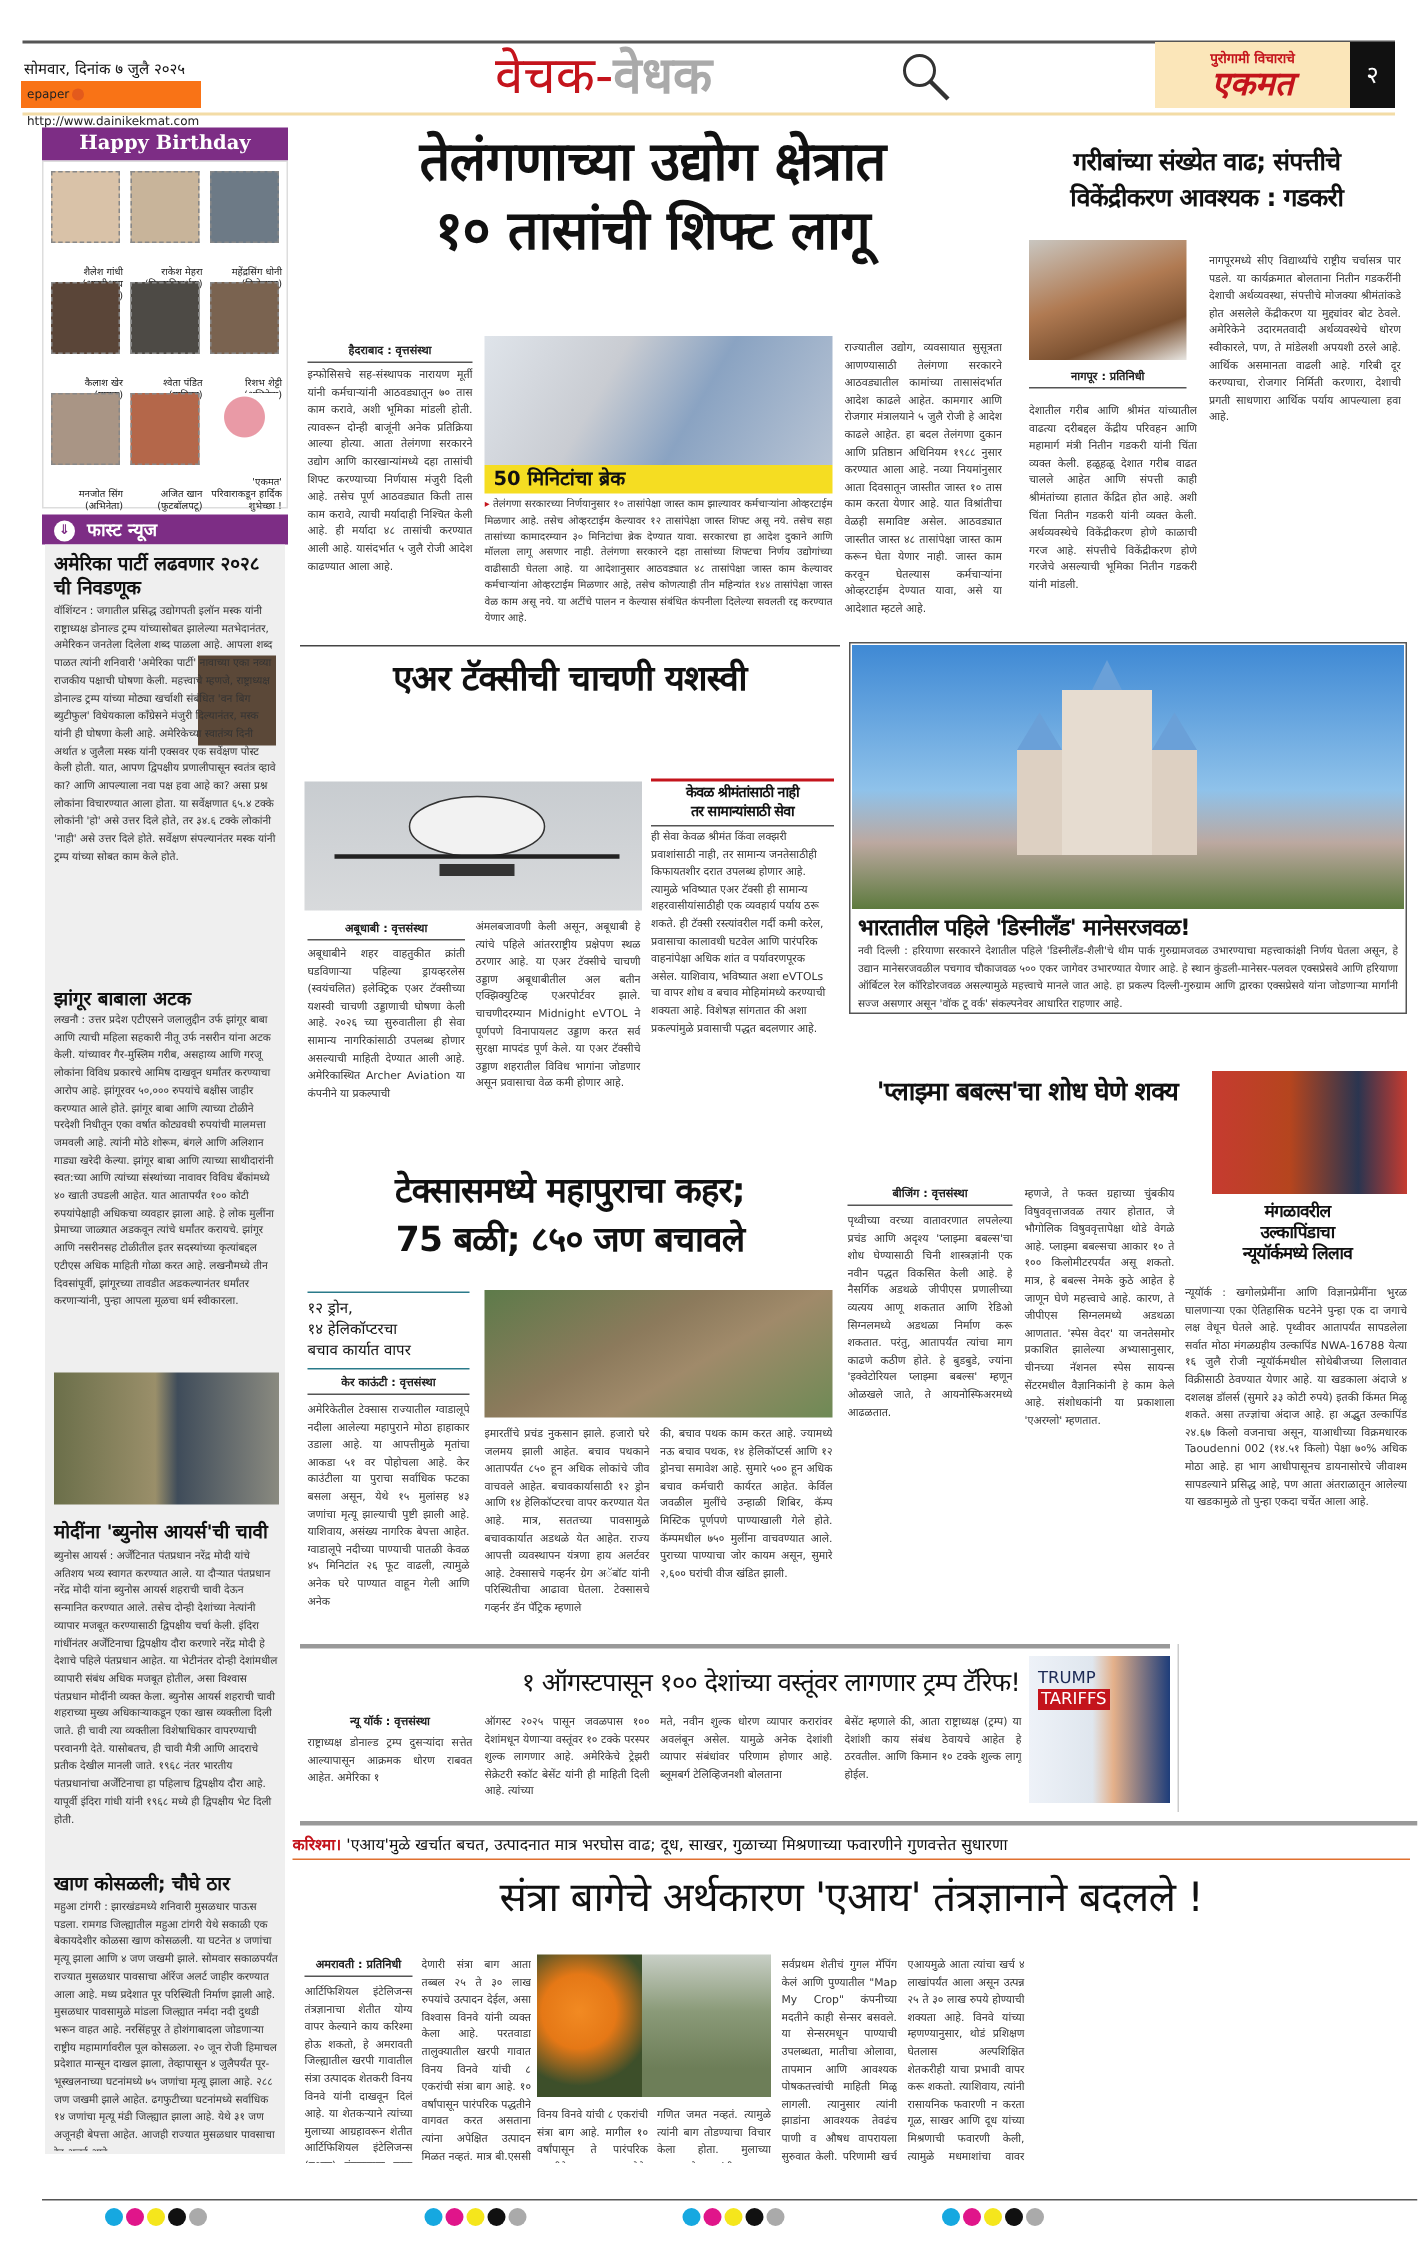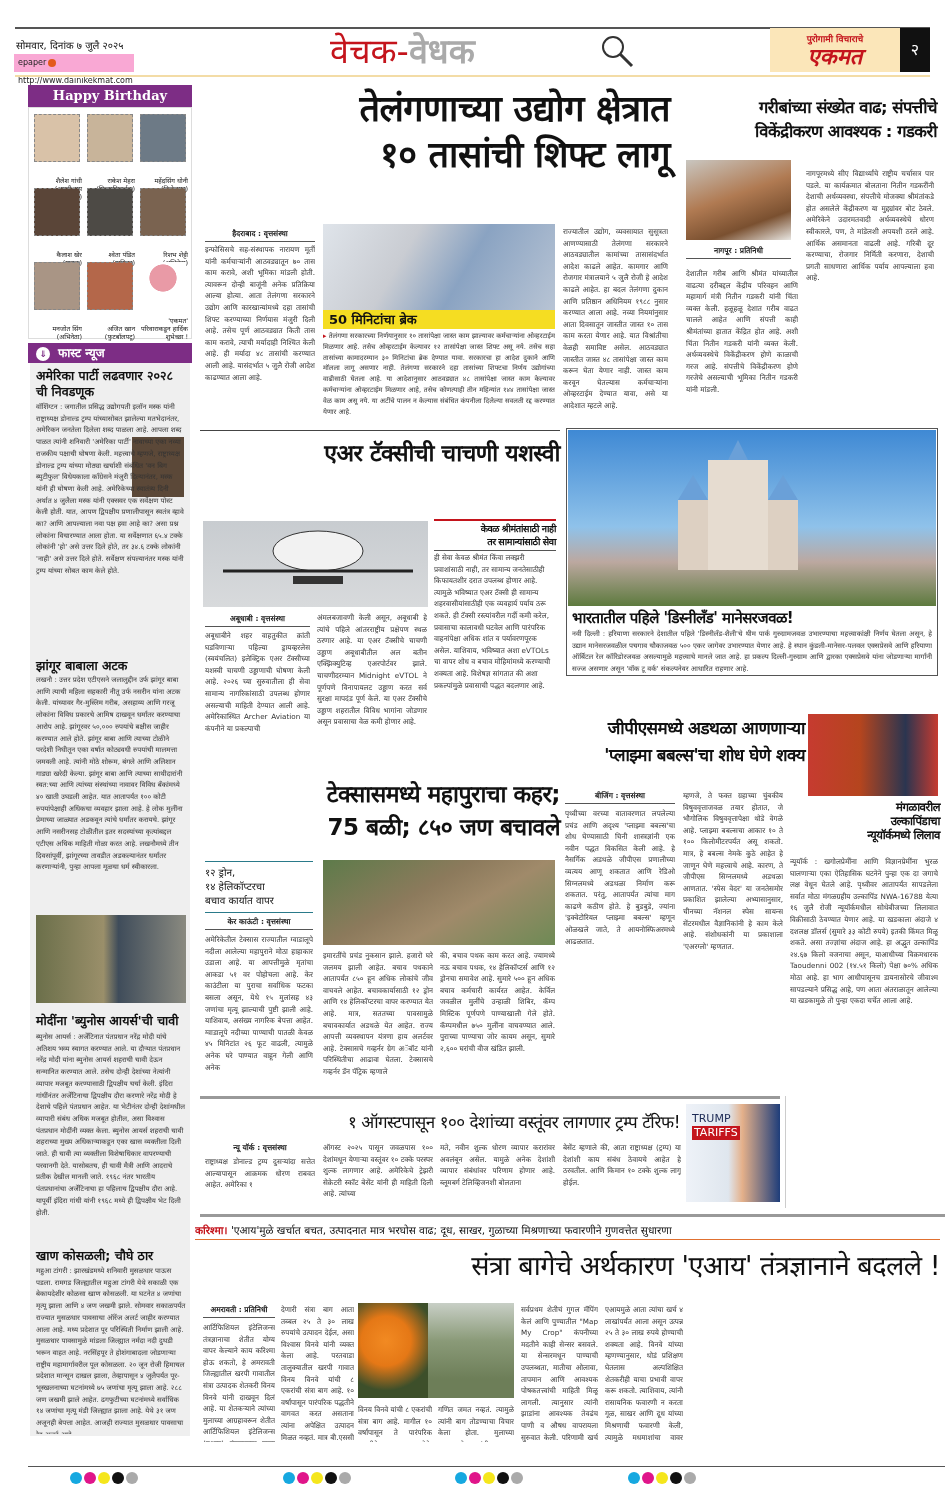--- a/index.html
+++ b/index.html
@@ -1,25 +1,25 @@
 <!DOCTYPE html>
 <html><head>
 <meta charset="utf-8">
 <style>
 *{box-sizing:border-box;margin:0;padding:0}
 body{width:945px;height:1501px;background:#fff;font-family:"DejaVu Sans",sans-serif;color:#111;position:relative;overflow:hidden}
 .abs{position:absolute}
 .txt{font-size:7.2px;line-height:11.6px;color:#333;text-align:justify;overflow:hidden}
-.hl{font-family:"DejaVu Sans",sans-serif;font-weight:bold;color:#111;text-align:right;letter-spacing:-0.5px}
+.hl{font-family:"DejaVu Sans",sans-serif;font-weight:bold;color:#111;text-align:center;letter-spacing:-0.5px}
 .photo{overflow:hidden}
 .rule{background:#444;height:1px}
 .dateline{font-size:7.5px;font-weight:bold;text-align:center;color:#222;border-bottom:1px solid #555;padding-bottom:3px}
 #hdr-top{left:15px;top:27px;width:915px;height:2px;background:#555}
 #date{left:16px;top:38px;font-size:10px;color:#111}
-#epaper{left:14px;top:54px;width:120px;height:18px;background:#f9a8d4;font-size:8px;line-height:18px;padding-left:4px;color:#222}
+#epaper{left:14px;top:54px;width:120px;height:18px;background:#f97316;font-size:8px;line-height:18px;padding-left:4px;color:#222}
 #epaper .dot{display:inline-block;width:8px;height:8px;border-radius:50%;background:#e35a1c;vertical-align:middle;margin:0 2px}
 #masthead{left:330px;top:28px;width:300px;height:50px;font-size:34px;line-height:46px;white-space:nowrap}
 #masthead .a{color:#c4141c;font-weight:normal}
 #masthead .b{color:#aaa;font-weight:bold}
 #lens{left:600px;top:34px;width:34px;height:34px}
 #brand{left:770px;top:28px;width:130px;height:44px;background:#fbe6b9}
 #brand .tag{font-size:9px;color:#c4141c;font-weight:bold;text-align:center;padding-top:4px}
 #brand .name{font-size:22px;color:#c4141c;font-weight:bold;text-align:center;font-style:italic;line-height:24px}
 #pgno{left:900px;top:28px;width:30px;height:44px;background:#111;color:#fff;font-size:16px;text-align:center;line-height:44px}
 #hdr-bot{left:15px;top:75px;width:915px;height:2px;background:#f3dca6}
@@ -181,21 +181,20 @@
       <rect x="200" y="70" width="30" height="70" fill="#ddd0c2"></rect>
       <polygon points="110,70 125,45 140,70" fill="#6aa0d8"></polygon>
       <polygon points="200,70 215,45 230,70" fill="#6aa0d8"></polygon>
     </svg>
 </div>
 <div class="abs" style="left:566px;top:428px;width:372px;height:248px;border:1px solid #555"></div>
 <div class="abs hl" style="left:572px;top:608px;width:360px;font-size:15px;line-height:20px;text-align:left">भारतातील पहिले 'डिस्नीलँड' मानेसरजवळ!</div>
 <div class="abs txt" style="left:572px;top:629px;width:360px;height:46px;font-size:7px;line-height:11.5px">नवी दिल्ली : हरियाणा सरकारने देशातील पहिले 'डिस्नीलँड-शैली'चे थीम पार्क गुरुग्रामजवळ उभारण्याचा महत्त्वाकांक्षी निर्णय घेतला असून, हे उद्यान मानेसरजवळील पचगाव चौकाजवळ ५०० एकर जागेवर उभारण्यात येणार आहे. हे स्थान कुंडली-मानेसर-पलवल एक्सप्रेसवे आणि हरियाणा ऑर्बिटल रेल कॉरिडोरजवळ असल्यामुळे महत्त्वाचे मानले जात आहे. हा प्रकल्प दिल्ली-गुरुग्राम आणि द्वारका एक्सप्रेसवे यांना जोडणाऱ्या मार्गांनी सज्ज असणार असून 'वॉक टू वर्क' संकल्पनेवर आधारित राहणार आहे.</div>
 
 <div class="abs hl" style="left:565px;top:715px;width:240px;font-size:17px;line-height:27px">
-    <div>जीपीएसमध्ये अडथळा आणणाऱ्या</div>
     <div>'प्लाझ्मा बबल्स'चा शोध घेणे शक्य</div>
   </div>
 <div class="abs dateline" style="left:565px;top:790px;width:110px">बीजिंग : वृत्तसंस्था</div>
 <div class="abs txt" style="left:565px;top:808px;width:110px;height:280px">पृथ्वीच्या वरच्या वातावरणात लपलेल्या प्रचंड आणि अदृश्य 'प्लाझ्मा बबल्स'चा शोध घेण्यासाठी चिनी शास्त्रज्ञांनी एक नवीन पद्धत विकसित केली आहे. हे नैसर्गिक अडथळे जीपीएस प्रणालीच्या व्यत्यय आणू शकतात आणि रेडिओ सिग्नलमध्ये अडथळा निर्माण करू शकतात. परंतु, आतापर्यंत त्यांचा माग काढणे कठीण होते. हे बुडबुडे, ज्यांना 'इक्वेटोरियल प्लाझ्मा बबल्स' म्हणून ओळखले जाते, ते आयनोस्फिअरमध्ये आढळतात.</div>
 <div class="abs txt" style="left:683px;top:790px;width:100px;height:298px">म्हणजे, ते फक्त ग्रहाच्या चुंबकीय विषुववृत्ताजवळ तयार होतात, जे भौगोलिक विषुववृत्तापेक्षा थोडे वेगळे आहे. प्लाझ्मा बबल्सचा आकार १० ते १०० किलोमीटरपर्यंत असू शकतो. मात्र, हे बबल्स नेमके कुठे आहेत हे जाणून घेणे महत्त्वाचे आहे. कारण, ते जीपीएस सिग्नलमध्ये अडथळा आणतात. 'स्पेस वेदर' या जनतेसमोर प्रकाशित झालेल्या अभ्यासानुसार, चीनच्या नॅशनल स्पेस सायन्स सेंटरमधील वैज्ञानिकांनी हे काम केले आहे. संशोधकांनी या प्रकाशाला 'एअरग्लो' म्हणतात.</div>
 <div class="abs photo" style="left:808px;top:714px;width:130px;height:82px;background:linear-gradient(90deg,#c63b30 0,#b5451e 40%,#2b3550 75%,#c63b30 100%)"></div>
 <div class="abs hl" style="left:790px;top:800px;width:150px;font-size:11.5px;line-height:14px">
     <div>मंगळावरील</div>
     <div>उल्कापिंडाचा</div>
     <div>न्यूयॉर्कमध्ये लिलाव</div>

